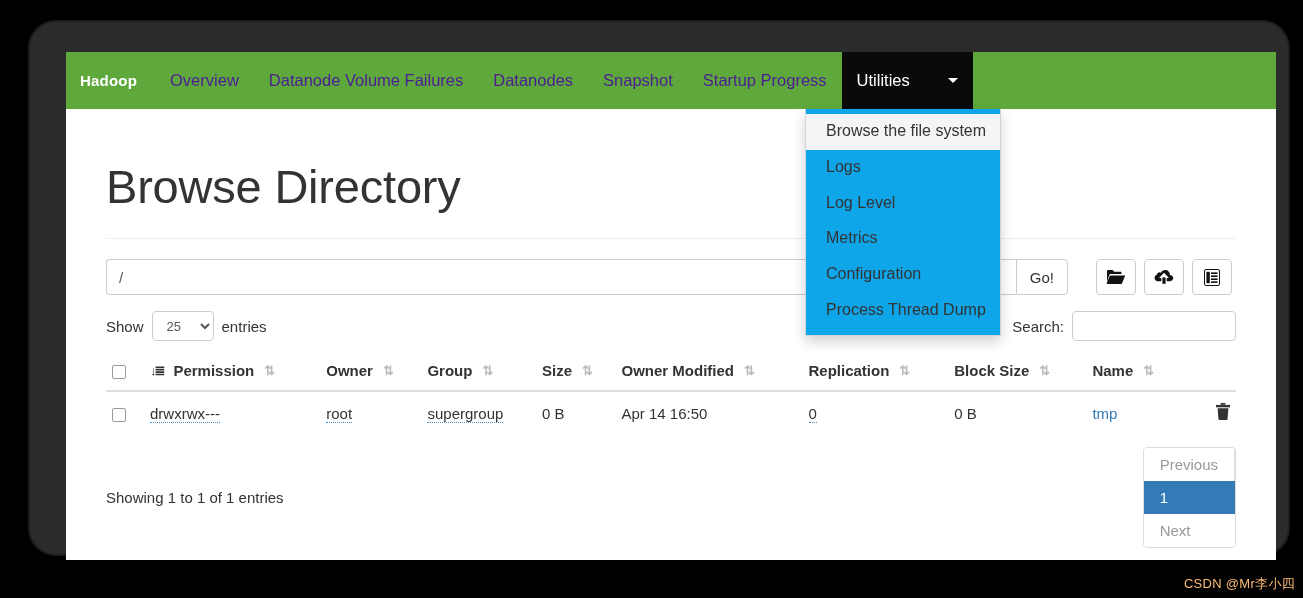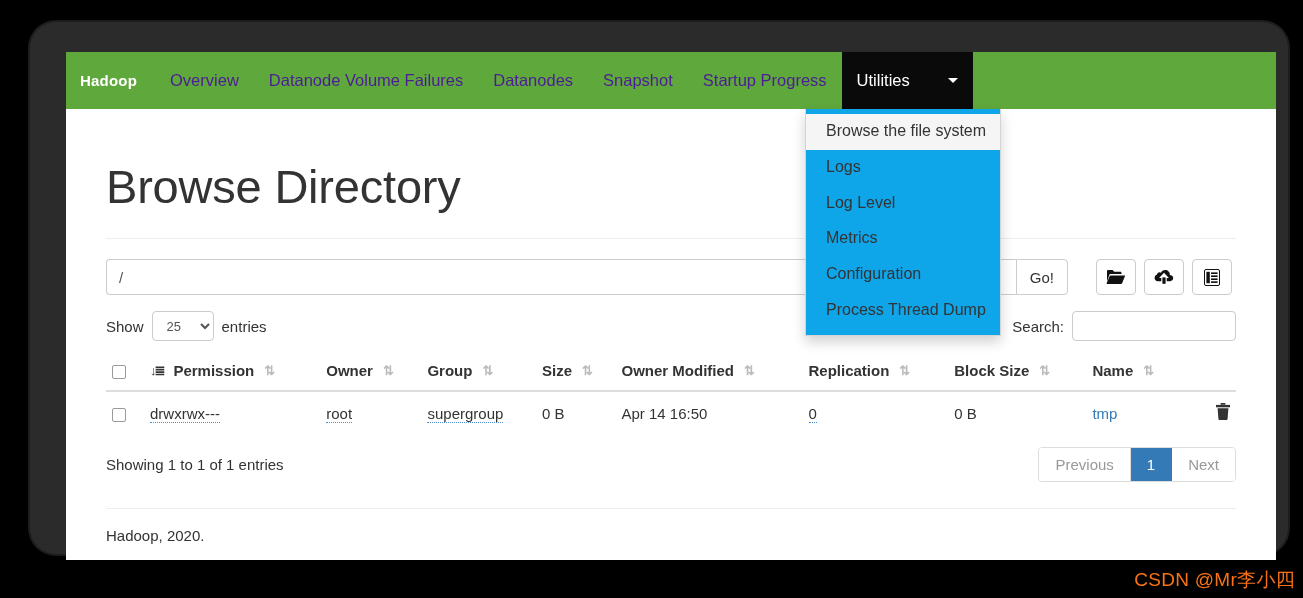--- a/index.html
+++ b/index.html
@@ -270,20 +270,21 @@
     justify-content: space-between;
     margin-top: 13px;
     font-size: 15px;
     color: #333333;
   }
   .pagination {
     display: flex;
     border-radius: 4px;
     overflow: hidden;
     border: 1px solid #dddddd;
+    flex-direction: column;
   }
   .pg {
     padding: 8px 16px;
     background: #ffffff;
     color: #999999;
     font-size: 15px;
     cursor: pointer;
     border-right: 1px solid #dddddd;
   }
   .pg:last-child { border-right: none; }
@@ -302,22 +303,22 @@
     padding: 18px 0 0 0;
     font-size: 15px;
     color: #333333;
   }
 
   
   .watermark {
     position: absolute;
     right: 8px;
     bottom: 5px;
-    color: #f97316;
-    font-size: 19px;
+    color: #fdba74;
+    font-size: 13px;
     letter-spacing: .3px;
     user-select: none;
   }
 </style>
 </head>
 <body>
 
 <div id="root">
 
   <div class="frame">

